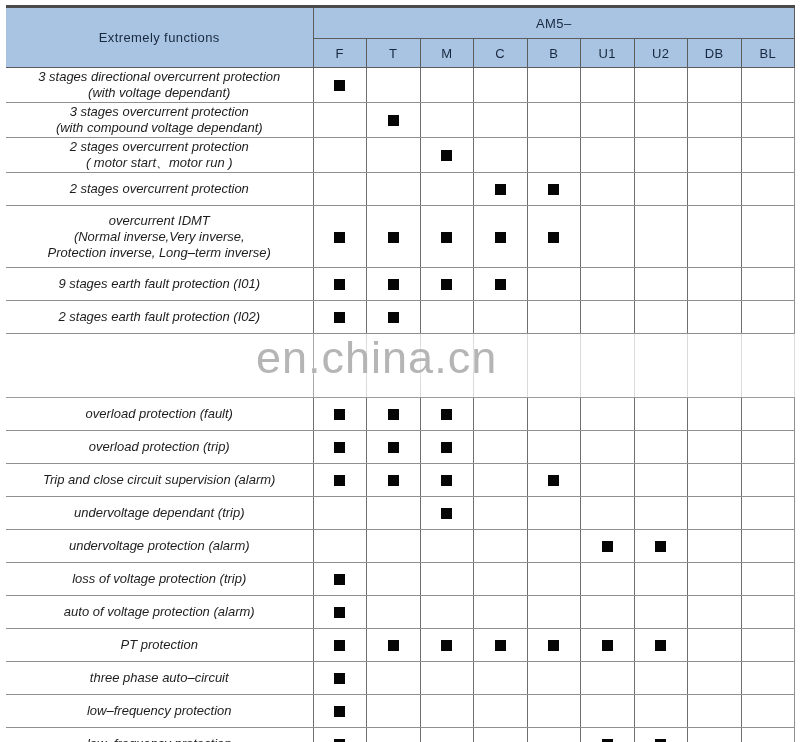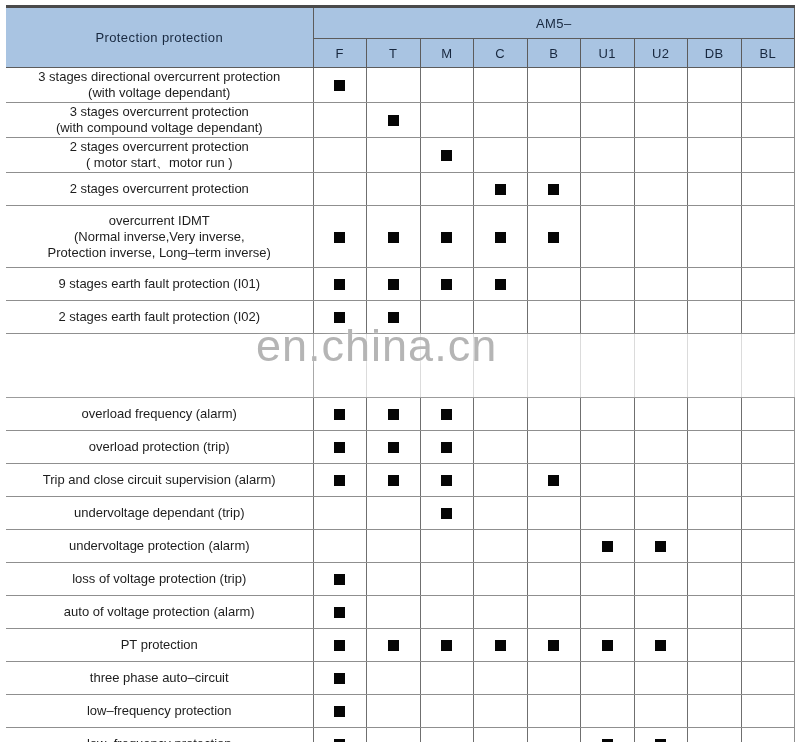--- a/index.html
+++ b/index.html
@@ -21,56 +21,56 @@
   }
   thead tr.group-row th{height:30px;}
   thead tr.models-row th{height:28px;}
   thead th:first-child{border-left:none;}
   tbody td{
     padding:0;text-align:center;vertical-align:middle;
     border-top:1px solid #8f8f8f;border-bottom:1px solid #8f8f8f;
     border-left:1px solid #6f6f6f;border-right:1px solid #6f6f6f;
     font-size:13px;line-height:16px;color:#1d1d1d;
   }
-  tbody td:first-child{border-left:none;}
+  tbody td:first-child{border-left:none;font-style:italic;}
   tbody td:last-child{border-right:1px solid #8f8f8f;}
   tr.r1 td{height:32px;}
   tr.r2 td{height:34px;}
   tr.r3 td{height:61px;}
   tr.wm td{
     height:63px;
     border-left-color:rgba(125,125,125,.28);
     border-right-color:rgba(125,125,125,.28);
     border-top-color:#9c9c9c;border-bottom-color:#9c9c9c;
   }
   tr.wm td:first-child{border-right-color:rgba(110,110,110,.6);}
   .sq{
     display:inline-block;width:11px;height:11px;background:#050505;
     vertical-align:middle;
   }
   .label-lines div{white-space:nowrap;}
   .watermark{
-    position:absolute;left:250px;top:312px;width:300px;
+    position:absolute;left:250px;top:324px;width:300px;
     font-size:45px;line-height:58px;color:#b5b5b5;letter-spacing:1px;
     text-shadow:0 0 7px rgba(255,255,255,.95);
     pointer-events:none;z-index:5;white-space:nowrap;
   }
 </style>
 </head>
 <body>
 
 <div class="sheet">
   <table>
     <colgroup>
       <col class="label-col">
       <col span="9">
     </colgroup>
     <thead>
       <tr class="group-row">
-        <th rowspan="2">Protection protection</th>
+        <th rowspan="2">Extremely functions</th>
         <th colspan="9">AM5–</th>
       </tr>
       <tr class="models-row" id="model-cols">
           <th>F</th>
           <th>T</th>
           <th>M</th>
           <th>C</th>
           <th>B</th>
           <th>U1</th>
           <th>U2</th>
@@ -206,21 +206,21 @@
           <td></td>
           <td></td>
           <td></td>
           <td></td>
           <td></td>
           <td></td>
         </tr>
         <tr class="r1">
           <td>
             <div class="label-lines">
-              <div>overload frequency (alarm)</div>
+              <div>overload protection (fault)</div>
             </div>
           </td>
           <td><span class="sq"></span></td>
           <td><span class="sq"></span></td>
           <td><span class="sq"></span></td>
           <td></td>
           <td></td>
           <td></td>
           <td></td>
           <td></td>

